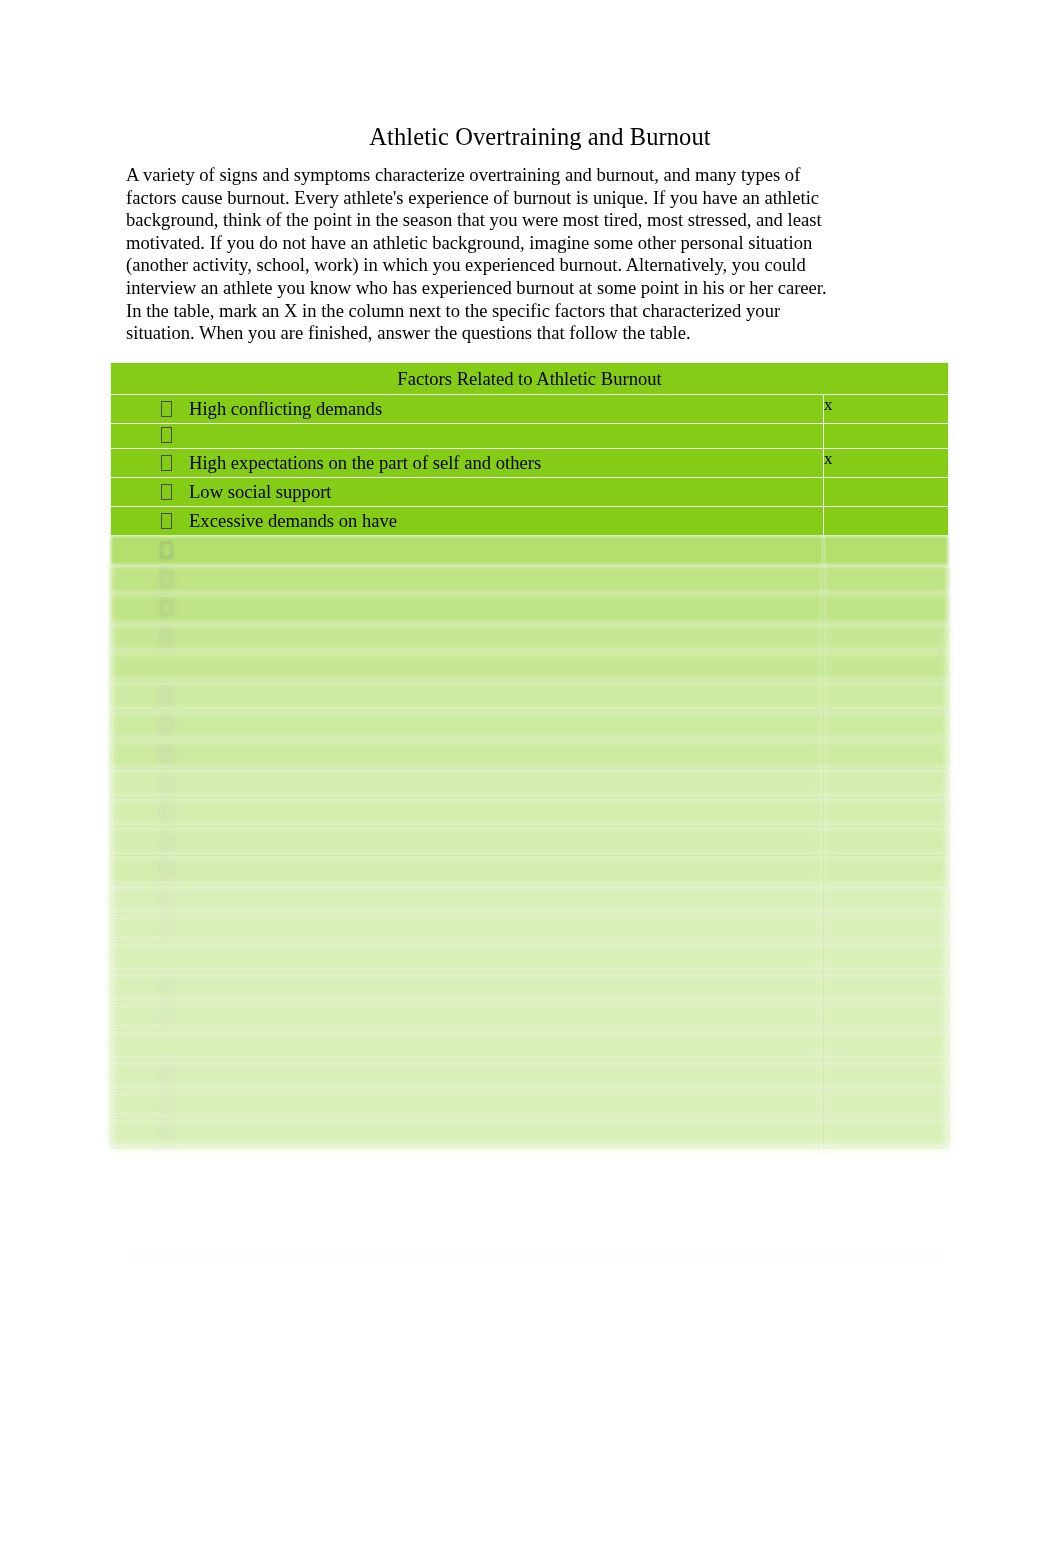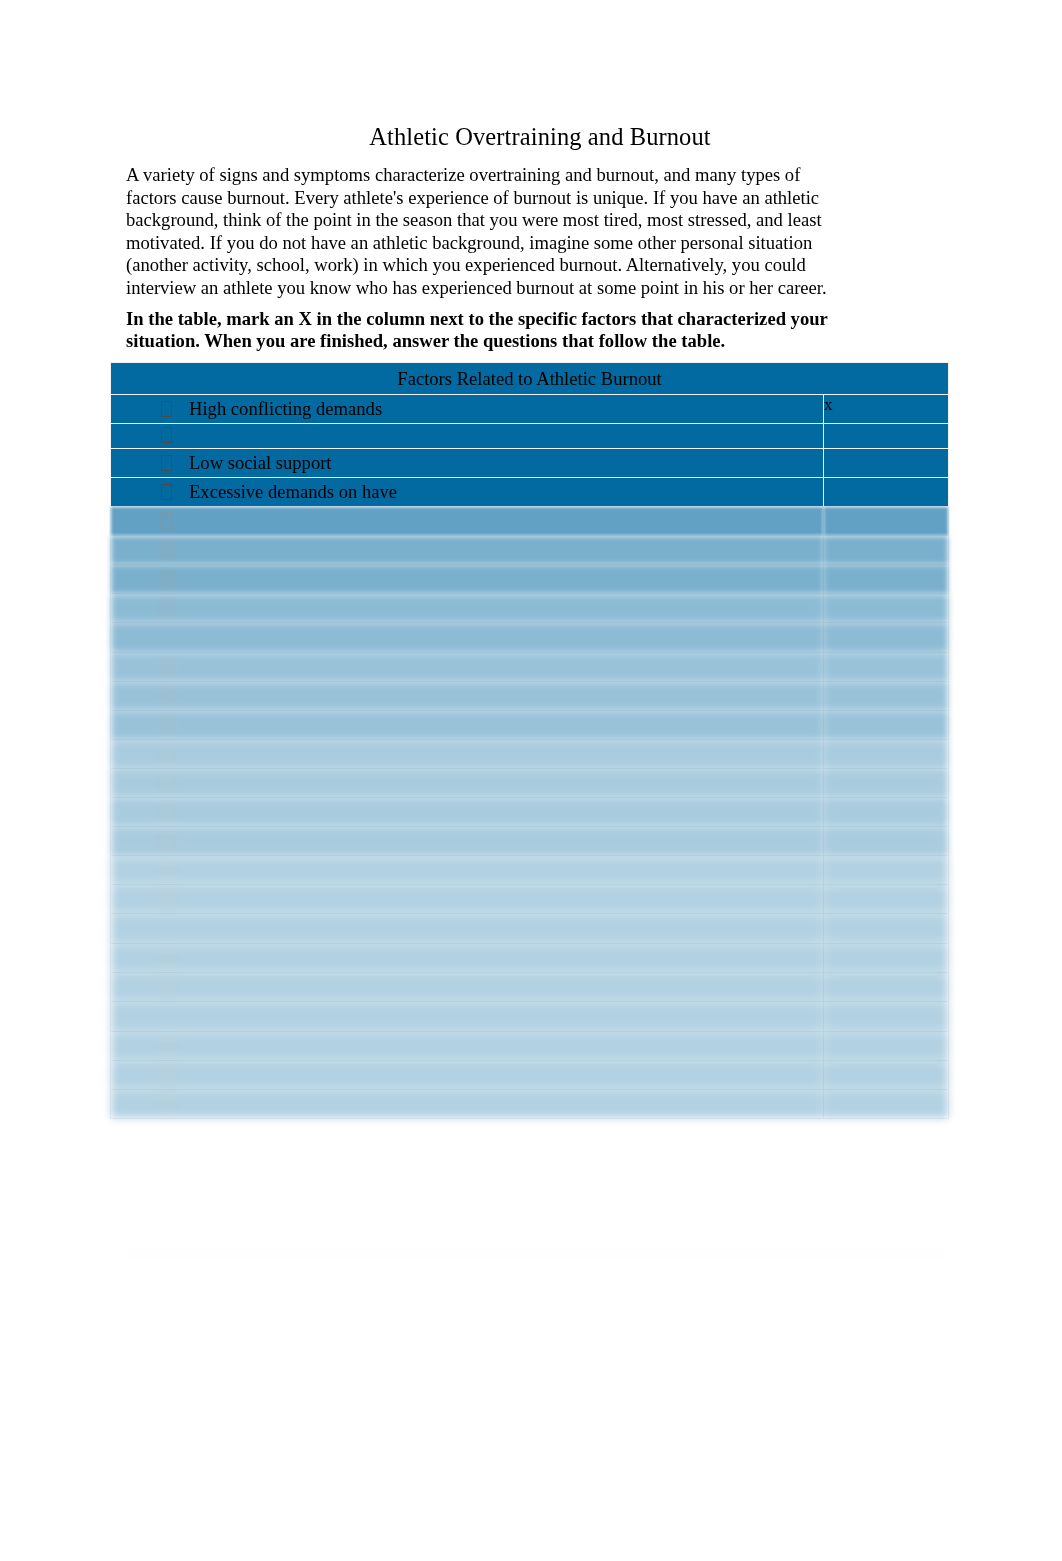--- a/index.html
+++ b/index.html
@@ -39,21 +39,21 @@
   .intro {
     position: absolute;
     top: 164px;
     left: 126px;
     width: 726px;
     font-size: 18.6px;
     line-height: 22.6px;
     text-align: left;
   }
   .intro p { margin: 0; }
-  .intro p + p { margin-top: 8px; font-weight: bold; }
+  .intro p + p { margin-top: 0px; }
 
   
   .table-wrap {
     position: absolute;
     top: 362px;
     left: 110px;
     width: 838px;
     height: 824px;
   }
 
@@ -63,21 +63,21 @@
     table-layout: fixed;
     font-size: 18.6px;
   }
   table.factors col.c-label { width: 713px; }
   table.factors col.c-mark  { width: 125px; }
 
   table.factors td {
     border: 1px solid #f2f2f2;
     padding: 0;
     vertical-align: top;
-    background: #0369a1;
+    background: #84cc16;
   }
 
   tr.hdr td {
     text-align: center;
     padding: 5px 0 4px 0;
     border-color: #f1f1f1;
   }
   tr.hdr td .hdr-text { display: inline-block; }
 
   tr.section td.label {
@@ -190,20 +190,29 @@
               <div class="bullet-row">
                 <span class="bullet"><span class="glyph"></span></span>
               </div>
             </td>
             <td class="mark"><span class="x">&nbsp;</span></td>
           </tr>
           <tr class="item">
             <td class="label">
               <div class="bullet-row">
                 <span class="bullet"><span class="glyph"></span></span>
+                <span class="item-text">High expectations on the part of self and others</span>
+              </div>
+            </td>
+            <td class="mark"><span class="x">x</span></td>
+          </tr>
+          <tr class="item">
+            <td class="label">
+              <div class="bullet-row">
+                <span class="bullet"><span class="glyph"></span></span>
                 <span class="item-text">Low social support</span>
               </div>
             </td>
             <td class="mark"><span class="x">&nbsp;</span></td>
           </tr>
           <tr class="item">
             <td class="label">
               <div class="bullet-row">
                 <span class="bullet"><span class="glyph"></span></span>
                 <span class="item-text">Excessive demands on have</span>

